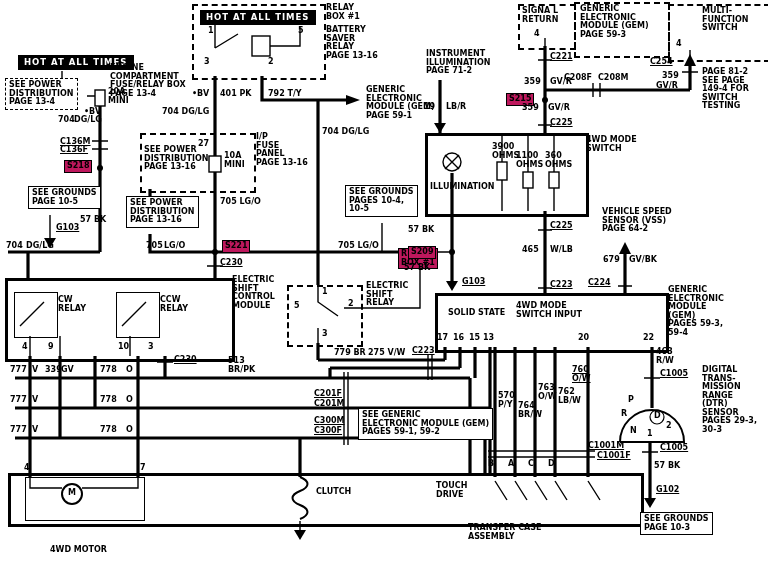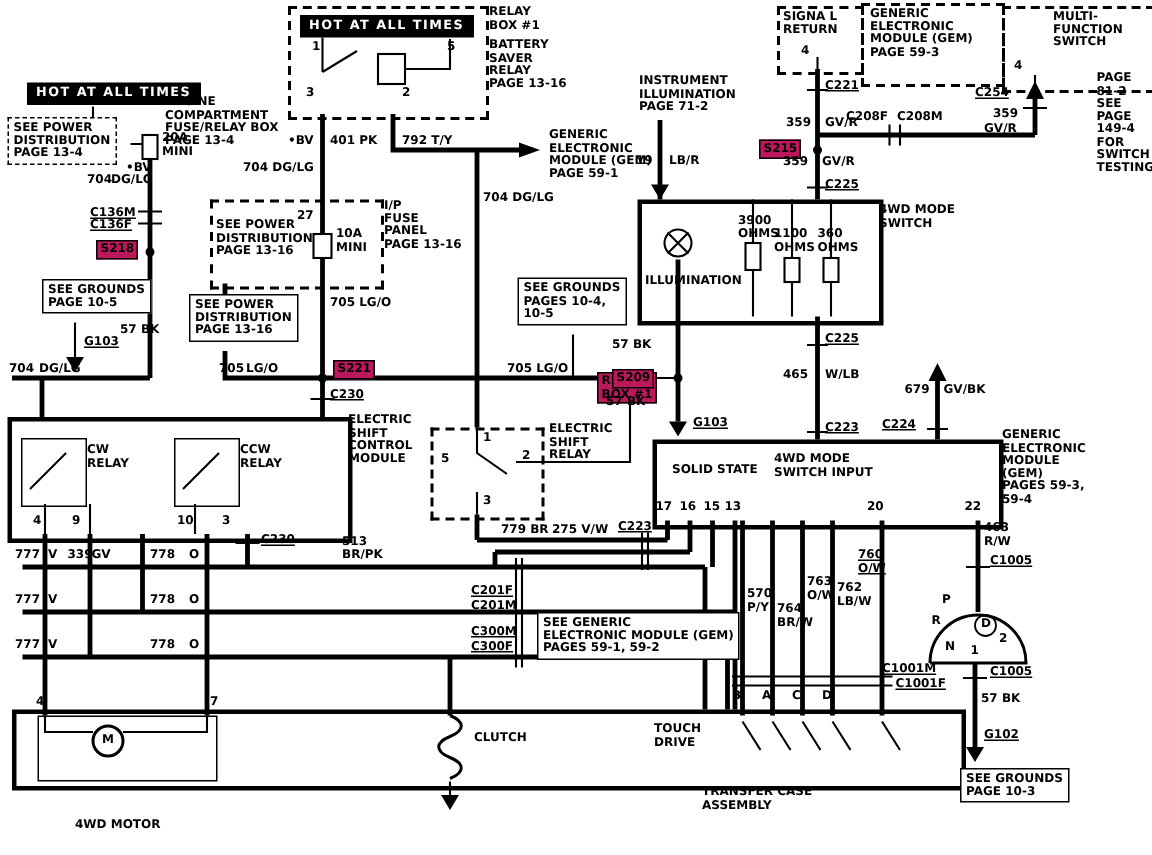--- a/index.html
+++ b/index.html
@@ -235,41 +235,44 @@
 RETURN</div>
       <div class="lb" style="left: 534px; top: 30px;">4</div>
       <div class="lb" style="left: 580px; top: 5px;">GENERIC
 ELECTRONIC
 MODULE (GEM)
 PAGE 59-3</div>
       <div class="lb" style="left: 702px; top: 7px;">MULTI-
 FUNCTION
 SWITCH</div>
       <div class="lb" style="left: 676px; top: 40px;">4</div>
-      <div class="lb" style="left: 702px; top: 48px; margin-left: 29px;">PAGE 81-2
+      <div class="lb" style="left: 702px; top: 68px;">PAGE 81-2
 SEE PAGE
 149-4 FOR
 SWITCH
 TESTING</div>
       <div class="lb u" style="left: 550px; top: 53px;">C221</div>
       <div class="lb" style="left: 524px; top: 78px;">359</div>
       <div class="lb" style="left: 550px; top: 78px;">GV/R</div>
       <div class="lb" style="left: 564px; top: 74px;">C208F</div>
       <div class="lb" style="left: 598px; top: 74px;">C208M</div>
       <div class="lb u" style="left: 650px; top: 58px;">C254</div>
       <div class="lb" style="left: 662px; top: 72px;">359</div>
       <div class="lb" style="left: 656px; top: 82px;">GV/R</div>
       <div class="lb box" style="left: 506px; top: 93px;">S215</div>
       <div class="lb" style="left: 522px; top: 104px;">359</div>
       <div class="lb" style="left: 548px; top: 104px;">GV/R</div>
       <div class="lb u" style="left: 550px; top: 119px;">C225</div>
       <div class="lb u" style="left: 550px; top: 222px;">C225</div>
       <div class="lb" style="left: 522px; top: 246px;">465</div>
       <div class="lb" style="left: 550px; top: 246px;">W/LB</div>
       <div class="lb u" style="left: 550px; top: 281px;">C223</div>
+      <div class="lb" style="left: 602px; top: 208px;">VEHICLE SPEED
+SENSOR (VSS)
+PAGE 64-2</div>
       <div class="lb" style="left: 603px; top: 256px;">679</div>
       <div class="lb" style="left: 629px; top: 256px;">GV/BK</div>
       <div class="lb u" style="left: 588px; top: 279px;">C224</div>
       <div class="lb" style="left: 448px; top: 309px;">SOLID STATE</div>
       <div class="lb" style="left: 516px; top: 302px;">4WD MODE
 SWITCH INPUT</div>
       <div class="lb" style="left: 437px; top: 334px;">17</div>
       <div class="lb" style="left: 453px; top: 334px;">16</div>
       <div class="lb" style="left: 469px; top: 334px;">15</div>
       <div class="lb" style="left: 483px; top: 334px;">13</div>
@@ -286,20 +289,28 @@
       <div class="lb" style="left: 572px; top: 366px; text-decoration: underline;">760
 O/W</div>
       <div class="lb" style="left: 558px; top: 366px; margin-top: 22px;">762
 LB/W</div>
       <div class="lb" style="left: 538px; top: 384px;">763
 O/W</div>
       <div class="lb" style="left: 498px; top: 392px;">570
 P/Y</div>
       <div class="lb" style="left: 518px; top: 402px;">764
 BR/W</div>
+      <div class="lb" style="left: 702px; top: 366px;">DIGITAL
+TRANS-
+MISSION
+RANGE
+(DTR)
+SENSOR
+PAGES 29-3,
+30-3</div>
       <div class="lb u" style="left: 660px; top: 370px;">C1005</div>
       <div class="lb" style="left: 628px; top: 396px;">P</div>
       <div class="lb" style="left: 621px; top: 410px;">R</div>
       <div class="lb" style="left: 630px; top: 427px;">N</div>
       <div class="lb" style="left: 654px; top: 412px;">D</div>
       <div class="lb" style="left: 666px; top: 422px;">2</div>
       <div class="lb" style="left: 647px; top: 430px;">1</div>
       <div class="lb u" style="left: 588px; top: 442px;">C1001M</div>
       <div class="lb u" style="left: 597px; top: 452px;">C1001F</div>
       <div class="lb u" style="left: 660px; top: 444px;">C1005</div>

